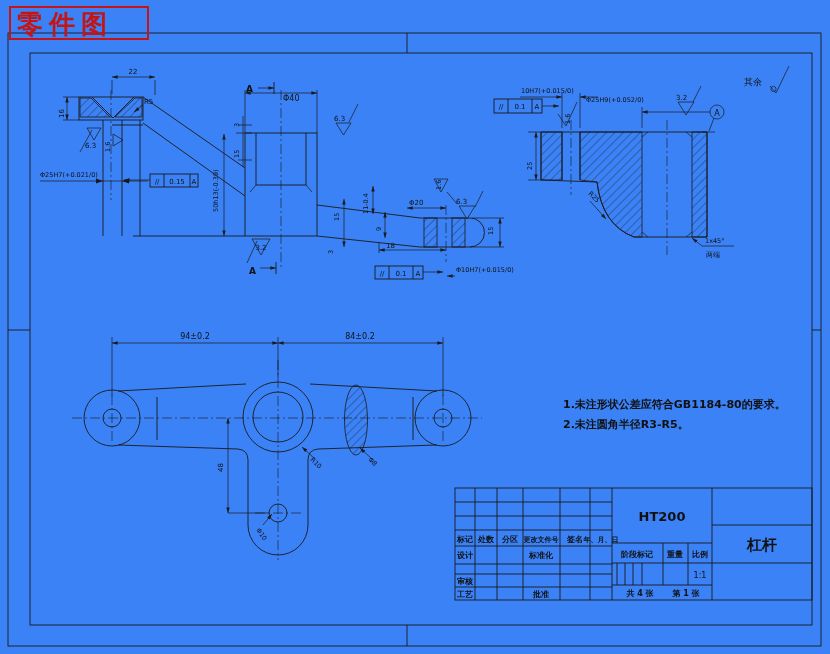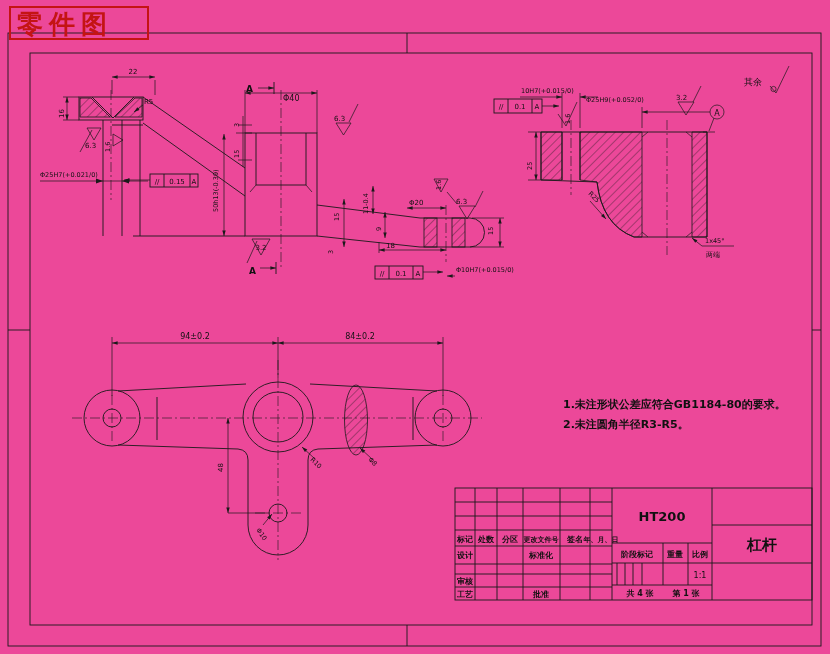--- a/index.html
+++ b/index.html
@@ -1,16 +1,16 @@
 <!DOCTYPE html>
 <html><head>
 <meta charset="utf-8">
 <style>
   html,body{margin:0;padding:0;background:#fff;}
-  #sheet{position:relative;width:830px;height:654px;background:#ec4899;overflow:hidden;}
+  #sheet{position:relative;width:830px;height:654px;background:#3b82f6;overflow:hidden;}
   svg{display:block;}
   .ln{stroke:#1a1a1a;stroke-width:0.9;fill:none;}
   .thin{stroke:#1a1a1a;stroke-width:0.7;fill:none;}
   .cl{stroke:#1a1a1a;stroke-width:0.6;fill:none;stroke-dasharray:10 3 2 3;}
   .dim{stroke:#1a1a1a;stroke-width:0.7;fill:none;}
   .hat{fill:url(#h);stroke:#1a1a1a;stroke-width:0.8;}
   text{font-family:"DejaVu Sans",sans-serif;fill:#111;}
   .t7{font-size:7px;} .t65{font-size:6.5px;} .t8{font-size:8px;} .t9{font-size:9px;}
   .t11{font-size:11px;font-weight:700;} .mid{text-anchor:middle;}
   .bold{font-weight:700;}

